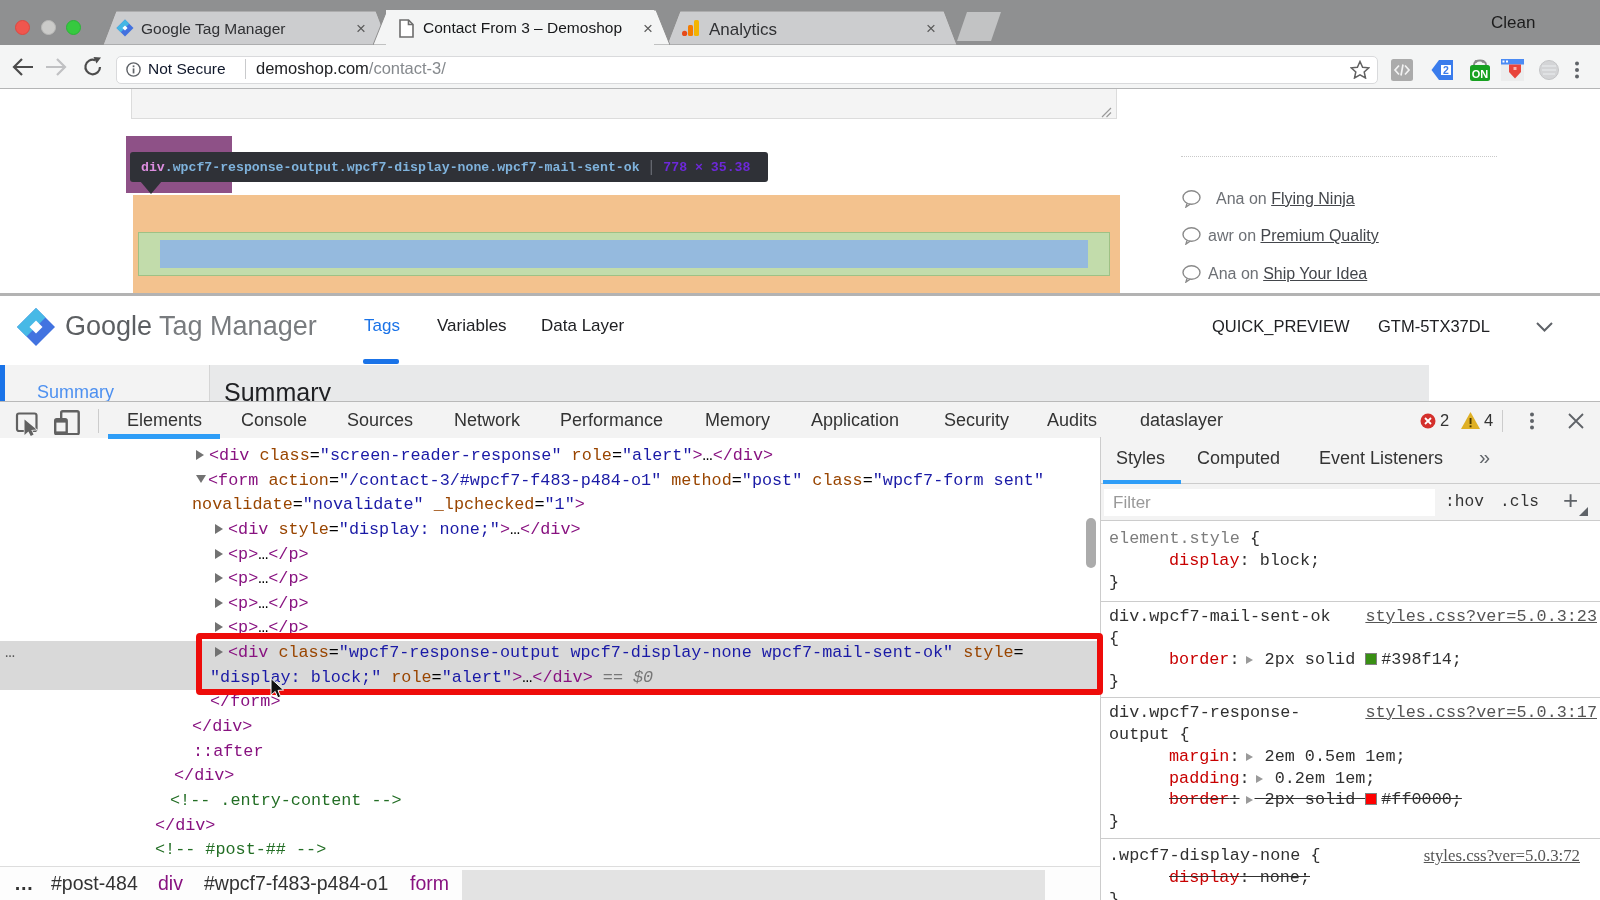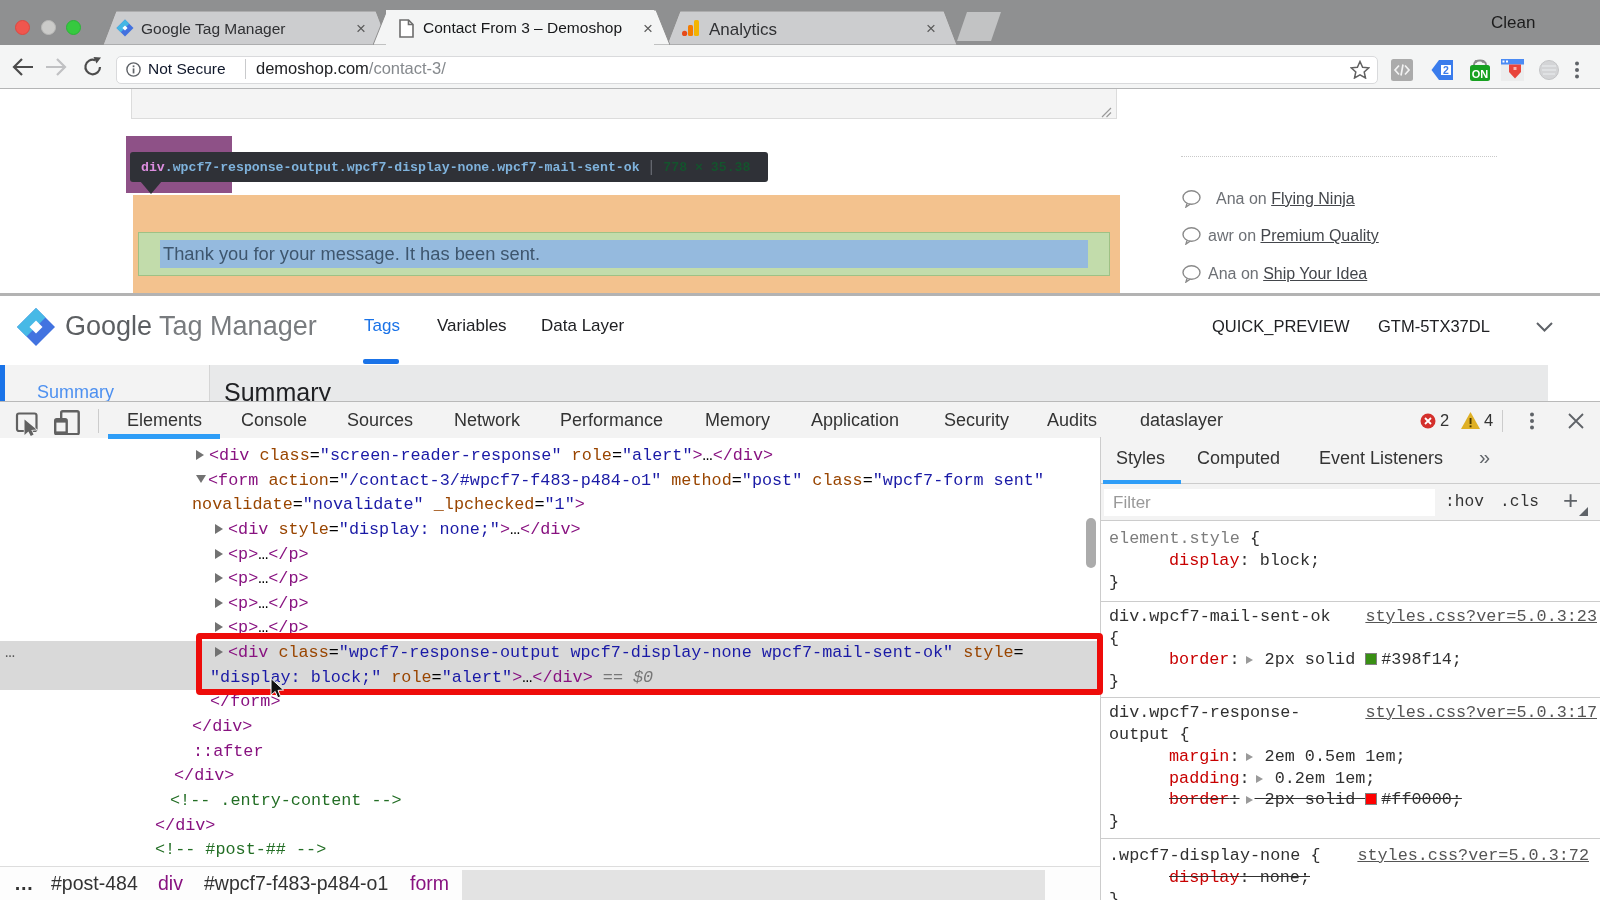--- a/index.html
+++ b/index.html
@@ -149,30 +149,29 @@
   <div class="abs" style="left:131px;top:-6px;width:986px;height:36px;background:#f4f4f4;border:1px solid #dcdcdc;box-sizing:border-box;"></div>
   <svg class="abs" style="left:1100px;top:17px;" width="12" height="12" viewBox="0 0 12 12">
       <path d="M2,11 L11,2 M6.5,11 L11,6.5" stroke="#9a9a9a" stroke-width="1.2"></path>
     </svg>
 
   <div class="abs" style="left:133px;top:106px;width:987px;height:101px;background:#f3c28e;"></div>
 
   <div class="abs" style="left:138px;top:143px;width:972px;height:44px;background:#c2dcab;border:1px solid #9ec185;box-sizing:border-box;"></div>
 
   <div class="abs" style="left:160px;top:151px;width:928px;height:28px;background:#95bade;"></div>
-  <div class="abs" style="left:163px;top:154px;font-size:18.3px;color:#3e566e;">Thank you for your message. It has been sent.</div>
 
   <div class="abs" style="left:126px;top:47px;width:106px;height:57px;background:#8e5187;"></div>
 
   <div class="abs" style="left:130px;top:63px;width:638px;height:30px;background:#2f3137;border-radius:3px;"></div>
   <svg class="abs" style="left:140px;top:92px;" width="22" height="13" viewBox="0 0 22 13">
       <polygon points="0,0 22,0 11,13" fill="#2f3137"></polygon>
     </svg>
   <div class="abs mono" style="left:141px;top:71px;font-size:13.2px;font-weight:600;color:#7fb3dd;">
-    <span style="color:#dd8ee0;">div</span>.wpcf7-response-output.wpcf7-display-none.wpcf7-mail-sent-ok<span style="color:#787d85;"> │ </span><span style="color:#14532d;margin-top:24px;">778 × 35.38</span>
+    <span style="color:#dd8ee0;">div</span>.wpcf7-response-output.wpcf7-display-none.wpcf7-mail-sent-ok<span style="color:#787d85;"> │ </span><span style="color:#6d28d9;margin-top:24px;">778 × 35.38</span>
   </div>
 
   <div class="abs" style="left:1181px;top:67px;width:316px;border-top:1px dotted #c9c9c9;"></div>
 </div>
 
 <div id="comments">
   <svg class="abs" style="left:1182px;top:190px;" width="19" height="18" viewBox="0 0 19 18">
       <ellipse cx="9.5" cy="7.5" rx="8.5" ry="6.8" fill="none" stroke="#8a8a8a" stroke-width="1.4"></ellipse>
       <path d="M5,13.4 L4,17 L8.4,14" fill="none" stroke="#8a8a8a" stroke-width="1.4"></path>
     </svg>
@@ -202,21 +201,21 @@
   <div class="abs" style="left:363px;top:63px;width:36px;height:5px;background:#1a73e8;border-radius:2px;"></div>
   <div class="abs" style="left:437px;top:20px;font-size:17px;color:#202124;">Variables</div>
   <div class="abs" style="left:541px;top:20px;font-size:17px;color:#202124;">Data Layer</div>
   <div class="abs" style="left:1212px;top:21px;font-size:16.5px;color:#202124;">QUICK_PREVIEW</div>
   <div class="abs" style="left:1378px;top:21px;font-size:16.5px;color:#202124;">GTM-5TX37DL</div>
   <svg class="abs" style="left:1536px;top:26px;" width="17" height="10" viewBox="0 0 17 10">
       <path d="M1,1 L8.5,8.5 L16,1" stroke="#5f6368" stroke-width="2" fill="none"></path>
     </svg>
 </div>
 
-<div class="abs" id="gtmstrip" style="left:0;top:365px;width:1548px;height:36px;background:#e8e9ea;overflow:hidden;">
+<div class="abs" id="gtmstrip" style="left:0;top:365px;width:1429px;height:36px;background:#e8e9ea;overflow:hidden;">
   <div class="abs" style="left:0;top:0;width:210px;height:36px;background:#f3f3f3;border-right:1px solid #d5d5d5;box-sizing:border-box;"></div>
   <div class="abs" style="left:0;top:0;width:5px;height:36px;background:#1a73e8;"></div>
   <div class="abs" style="left:37px;top:17px;font-size:18px;color:#4d90f0;">Summary</div>
   <div class="abs" style="left:224px;top:13px;font-size:25px;color:#202124;">Summary</div>
 </div>
 
 <div class="abs" id="dtbar" style="left:0;top:401px;width:1600px;height:36px;background:#f3f3f3;border-top:1px solid #b9b9b9;border-bottom:1px solid #d0d0d0;box-sizing:content-box;">
 
   <svg class="abs" style="left:15px;top:9px;" width="26" height="25" viewBox="0 0 26 25">
     <rect x="2" y="2.5" width="19.5" height="17.5" rx="2" fill="none" stroke="#616161" stroke-width="2.2"></rect>
@@ -335,21 +334,21 @@
     <div class="abs pre" style="left:8px;top:265.9px;">div.wpcf7-response-</div>
     <div class="abs pre lk" style="right:3px;top:265.9px;">styles.css?ver=5.0.3:17</div>
     <div class="abs pre" style="left:8px;top:287.9px;">output {</div>
     <div class="abs pre" style="left:36px;top:309.9px;"><span class="pn">margin</span>:<span class="exp"></span> 2em 0.5em 1em;</div>
     <div class="abs pre" style="left:36px;top:331.9px;"><span class="pn">padding</span>:<span class="exp"></span> 0.2em 1em;</div>
     <div class="abs pre strike" style="left:36px;top:353.4px;"><span class="pn">border</span>:<span class="exp"></span> 2px solid <span class="sw" style="background:#ff0000;"></span>#ff0000;</div>
     <div class="abs pre" style="left:8px;top:374.9px;">}</div>
     <div class="abs" style="left:0;top:401px;width:500px;border-top:1px solid #ccc;"></div>
 
     <div class="abs pre" style="left:8px;top:408.9px;">.wpcf7-display-none {</div>
-    <div class="abs pre lk" style="right:11px;top:408.9px;">styles.css?ver=5.0.3:72</div>
+    <div class="abs pre lk" style="right:20px;top:408.9px;font-family:Liberation Serif, serif;">styles.css?ver=5.0.3:72</div>
     <div class="abs pre strike" style="left:36px;top:430.9px;"><span class="pn">display</span>: none;</div>
     <div class="abs pre" style="left:8px;top:452.9px;">}</div>
   </div>
 </div>
 
 <div class="abs" style="left:196px;top:633px;width:907px;height:62px;border:6px solid #ee0c0a;border-radius:4px;box-sizing:border-box;z-index:50;"></div>
 
 <svg class="abs" style="left:270px;top:678px;z-index:60;" width="16" height="22" viewBox="0 0 16 22">
   <path d="M1,0.5 L1,17 L5.2,13.4 L7.8,19.8 L10.6,18.6 L8,12.4 L13.6,12 Z" fill="#111" stroke="#fff" stroke-width="1"></path>
 </svg>

